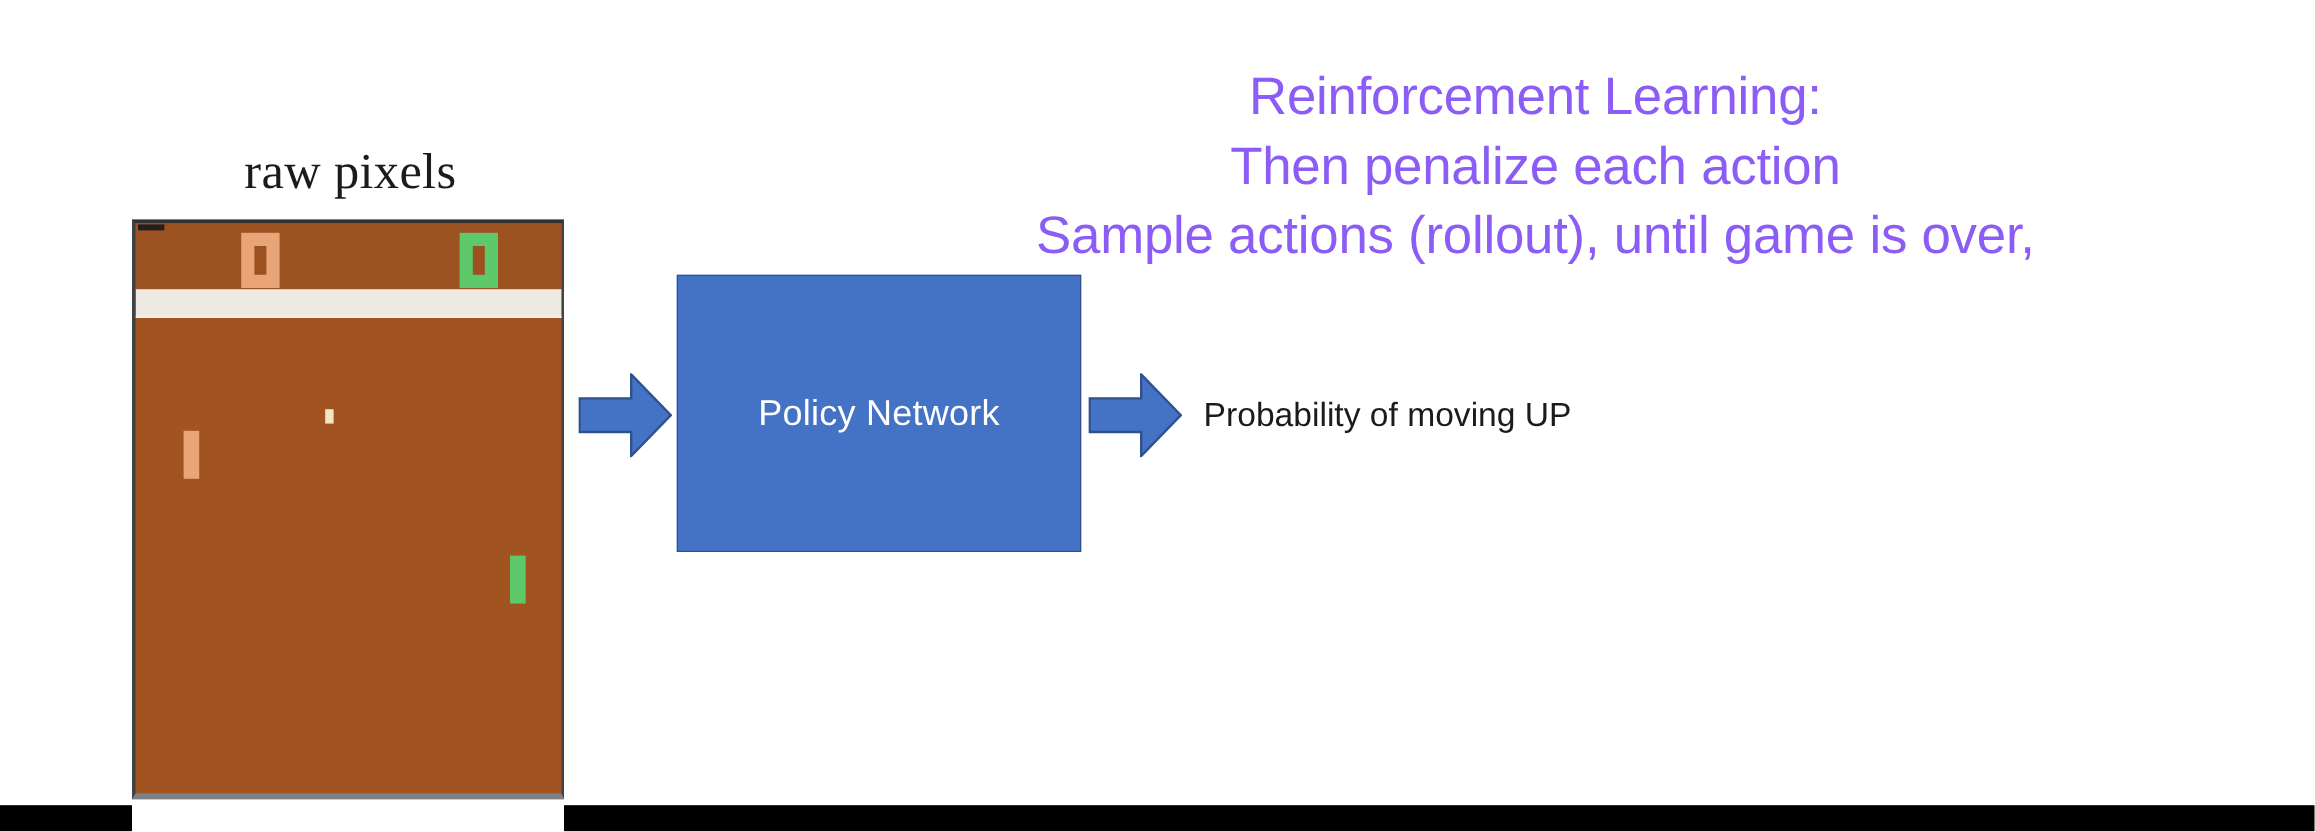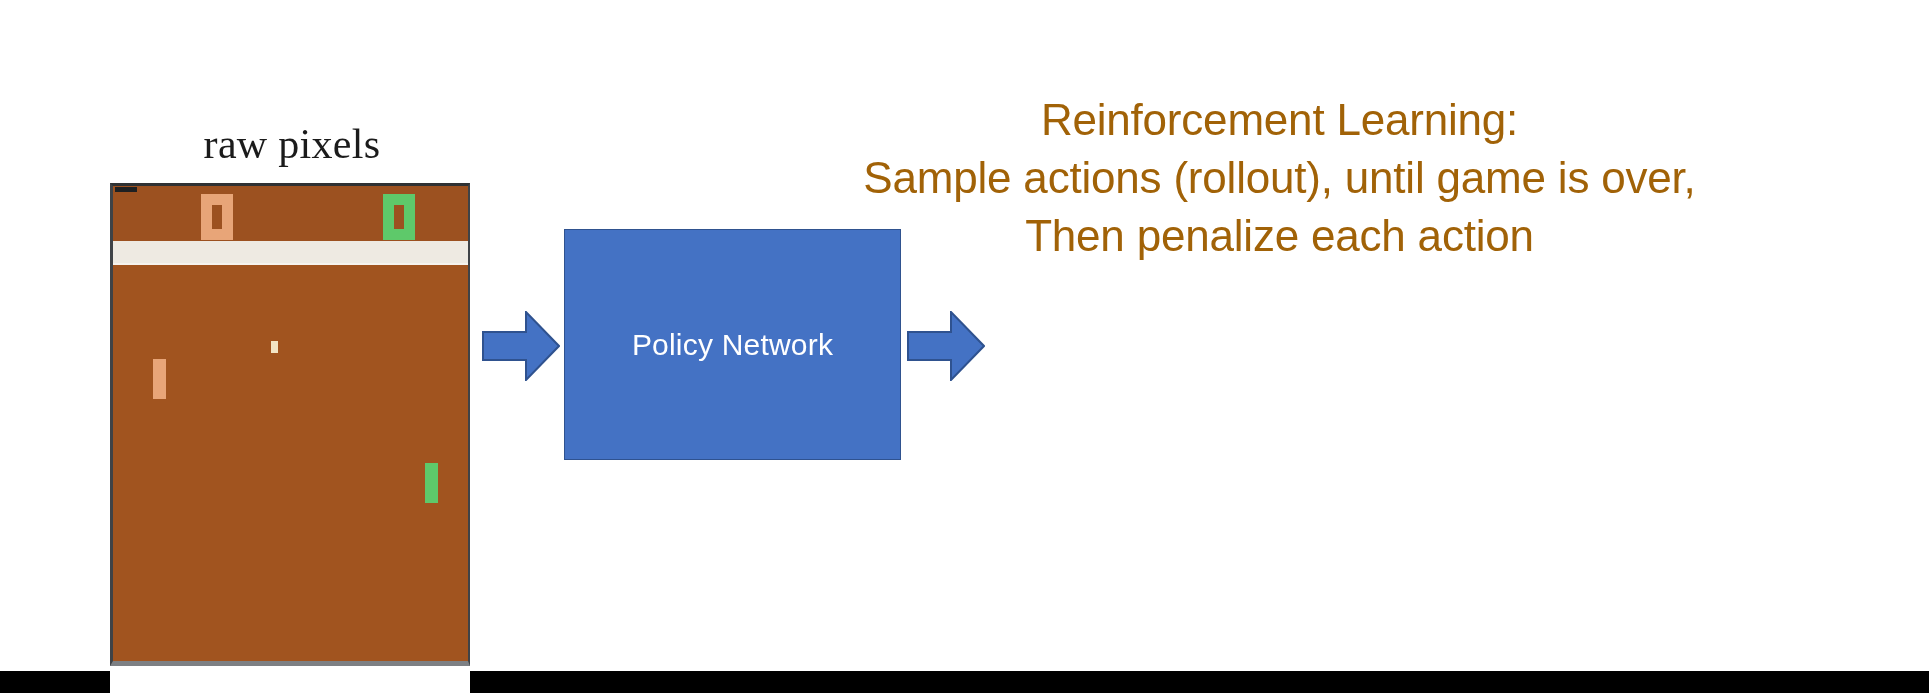--- a/index.html
+++ b/index.html
@@ -178,26 +178,25 @@
     white-space: nowrap;
   }
 
   
   #rl-heading {
     position: absolute;
     left: 630px;
     top: 52px;
     width: 1299px;
     text-align: center;
-    color: #a16207;
+    color: #8b5cf6;
     font-family: "Liberation Sans", sans-serif;
     font-size: 44px;
     line-height: 58px;
     letter-spacing: -0.2px;
-    margin-top: 39px;
   }
   #rl-heading .rl-line {
     display: block;
     white-space: nowrap;
   }
 
   
   .bottom-bar {
     position: absolute;
     bottom: 0;
@@ -235,23 +234,24 @@
   <div id="policy-box">
     <span id="policy-box-label">Policy Network</span>
   </div>
 
   <div class="block-arrow" style="left:907px; top:311px;">
     <svg width="78" height="70" viewBox="0 0 78 70">
       <polygon points="1,21 44,21 44,1 77,35 44,69 44,49 1,49" fill="#4472c4" stroke="#2f528f" stroke-width="2"></polygon>
     </svg>
   </div>
 
+  <div id="output-label">Probability of moving UP</div>
 
   <div id="rl-heading">
     <span class="rl-line">Reinforcement Learning:</span>
+    <span class="rl-line">Then penalize each action</span>
     <span class="rl-line">Sample actions (rollout), until game is over,</span>
-    <span class="rl-line">Then penalize each action</span>
   </div>
 
   <div class="bottom-bar" id="bottom-bar-left"></div>
   <div class="bottom-bar" id="bottom-bar-right"></div>
 
 </div>
 
 </body></html>

